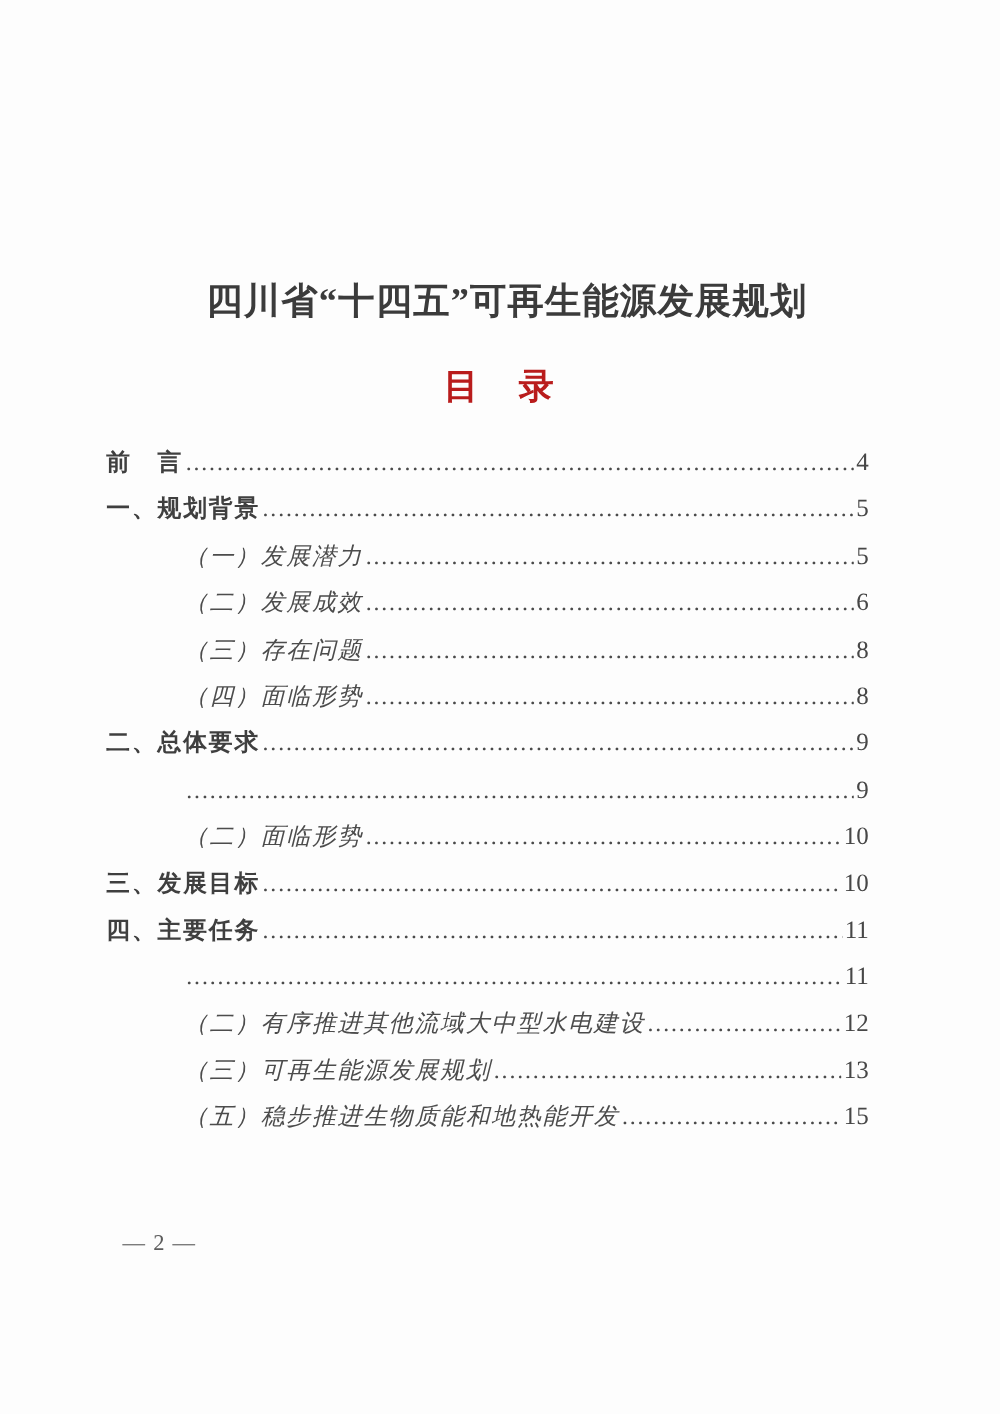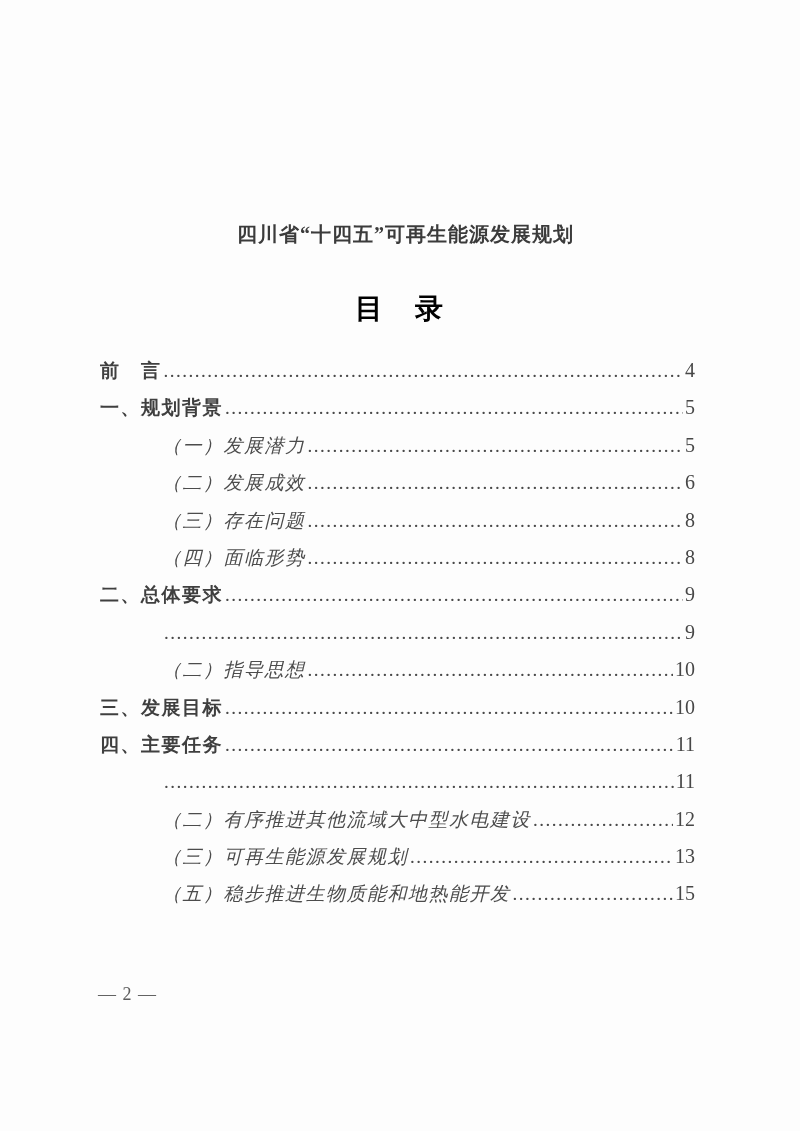--- a/index.html
+++ b/index.html
@@ -11,41 +11,41 @@
     margin: 0 auto;
     background: #fdfdfd;
     overflow: hidden;
     font-family: "Liberation Serif", "DejaVu Serif", serif;
   }
   .doc-title {
     position: absolute;
     top: 221px;
     left: 11px; right: 0;
     text-align: center;
-    font-size: 20px;
+    font-size: 29px;
     font-weight: bold;
     letter-spacing: 1px;
     color: #3b3b3b;
     font-family: "Liberation Serif", "DejaVu Serif", serif;
   }
   .toc-heading {
     position: absolute;
     top: 290px;
     left: 0; right: 0;
     text-align: center;
     font-size: 28px;
     font-weight: bold;
     letter-spacing: 2px;
-    color: #000000;
+    color: #b91c1c;
     font-family: Liberation Sans, sans-serif;
   }
   .toc-list {
     position: absolute;
     top: 352px;
-    left: 100px;
+    left: 85px;
     right: 105px;
   }
   .toc-row {
     display: flex;
     align-items: baseline;
     height: 37.4px;
     line-height: 37.4px;
     font-size: 19px;
     white-space: nowrap;
   }
@@ -143,21 +143,21 @@
     <span class="toc-dots"></span>
     <span class="toc-page">9</span>
   </div>
 
   <div class="toc-row sub">
     <span class="toc-dots"></span>
     <span class="toc-page">9</span>
   </div>
 
   <div class="toc-row sub">
-    <span class="toc-label">（二）指导思想</span>
+    <span class="toc-label">（二）面临形势</span>
     <span class="toc-dots"></span>
     <span class="toc-page">10</span>
   </div>
 
   <div class="toc-row top">
     <span class="toc-label">三、发展目标</span>
     <span class="toc-dots"></span>
     <span class="toc-page">10</span>
   </div>
 

